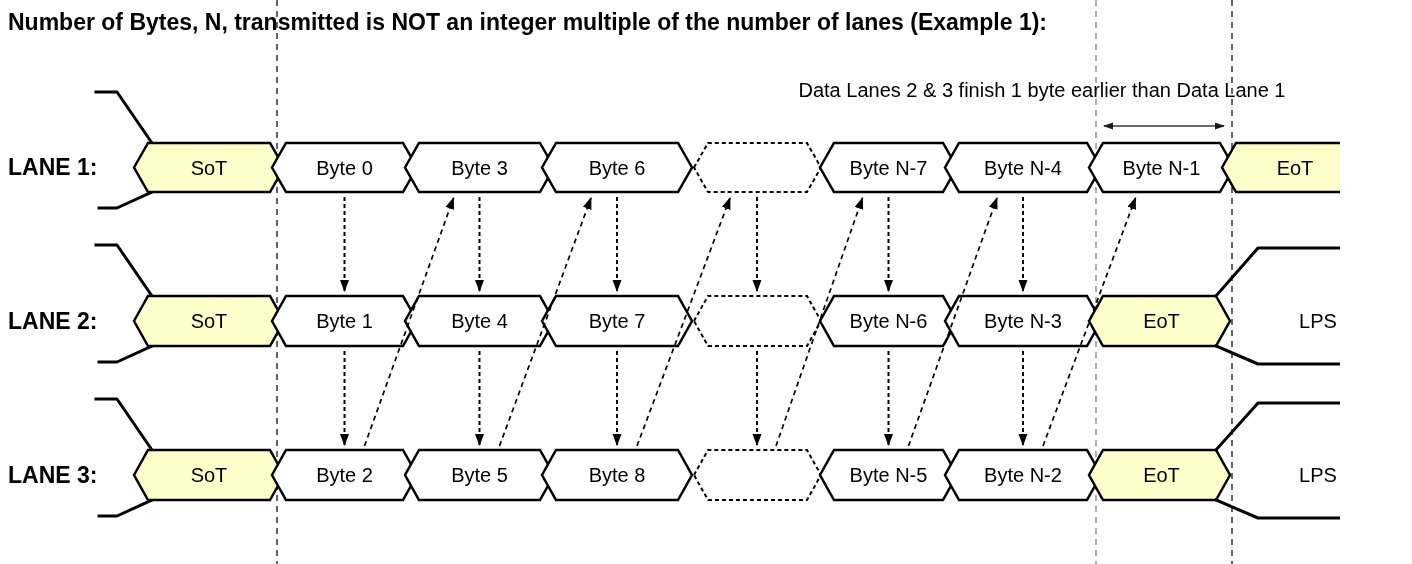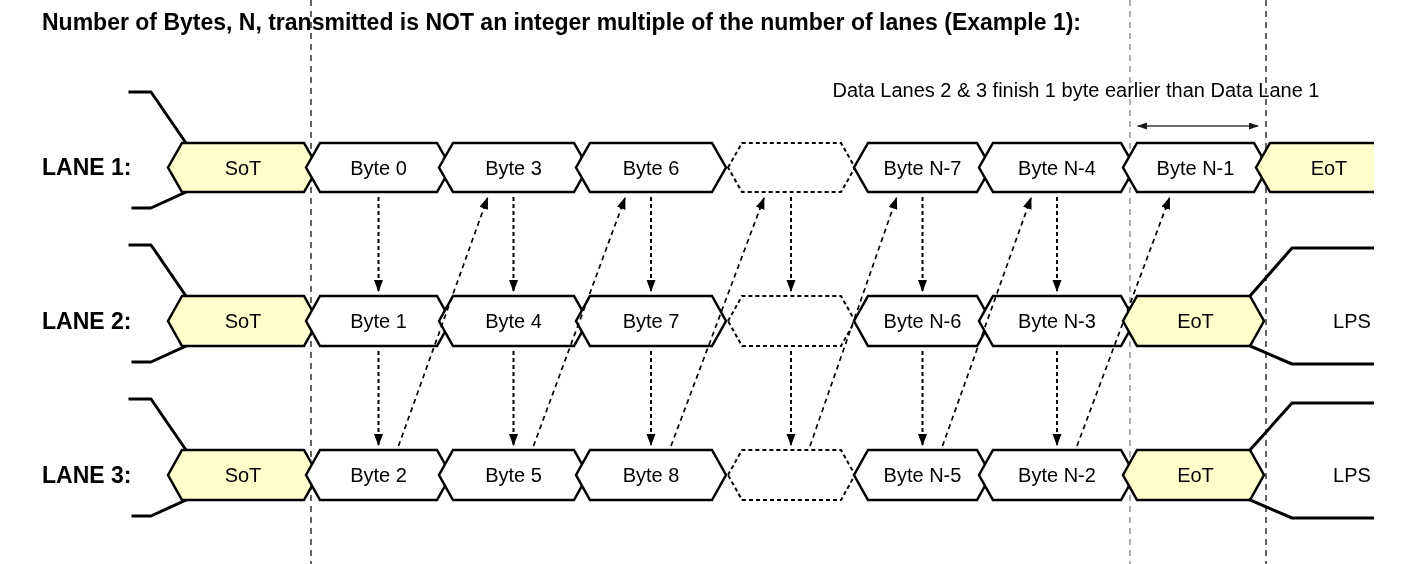--- a/index.html
+++ b/index.html
@@ -1,16 +1,16 @@
 <!DOCTYPE html>
 <html><head>
 <meta charset="utf-8">
 <style>
   html,body{margin:0;padding:0;background:#ffffff;}
-  .stage{position:relative;width:1340px;height:564px;background:#fff;overflow:hidden;padding-left:34px;}
+  .stage{position:relative;width:1340px;height:564px;background:#fff;overflow:hidden;}
   svg{display:block;}
   text{font-family:"Liberation Sans", sans-serif;fill:#000;}
   .title-text{font-size:23px;font-weight:bold;}
   .lane-label{font-size:23px;font-weight:bold;}
   .blk-label{font-size:20px;text-anchor:middle;}
   .state-label{font-size:20px;text-anchor:middle;}
   .anno-text{font-size:20px;text-anchor:middle;}
   .blk{stroke:#000;stroke-width:2.5;}
   .blk-dashed{fill:none;stroke:#000;stroke-width:2;stroke-dasharray:4 3;}
   .rail{fill:none;stroke:#000;stroke-width:3;stroke-linejoin:round;stroke-linecap:square;}

